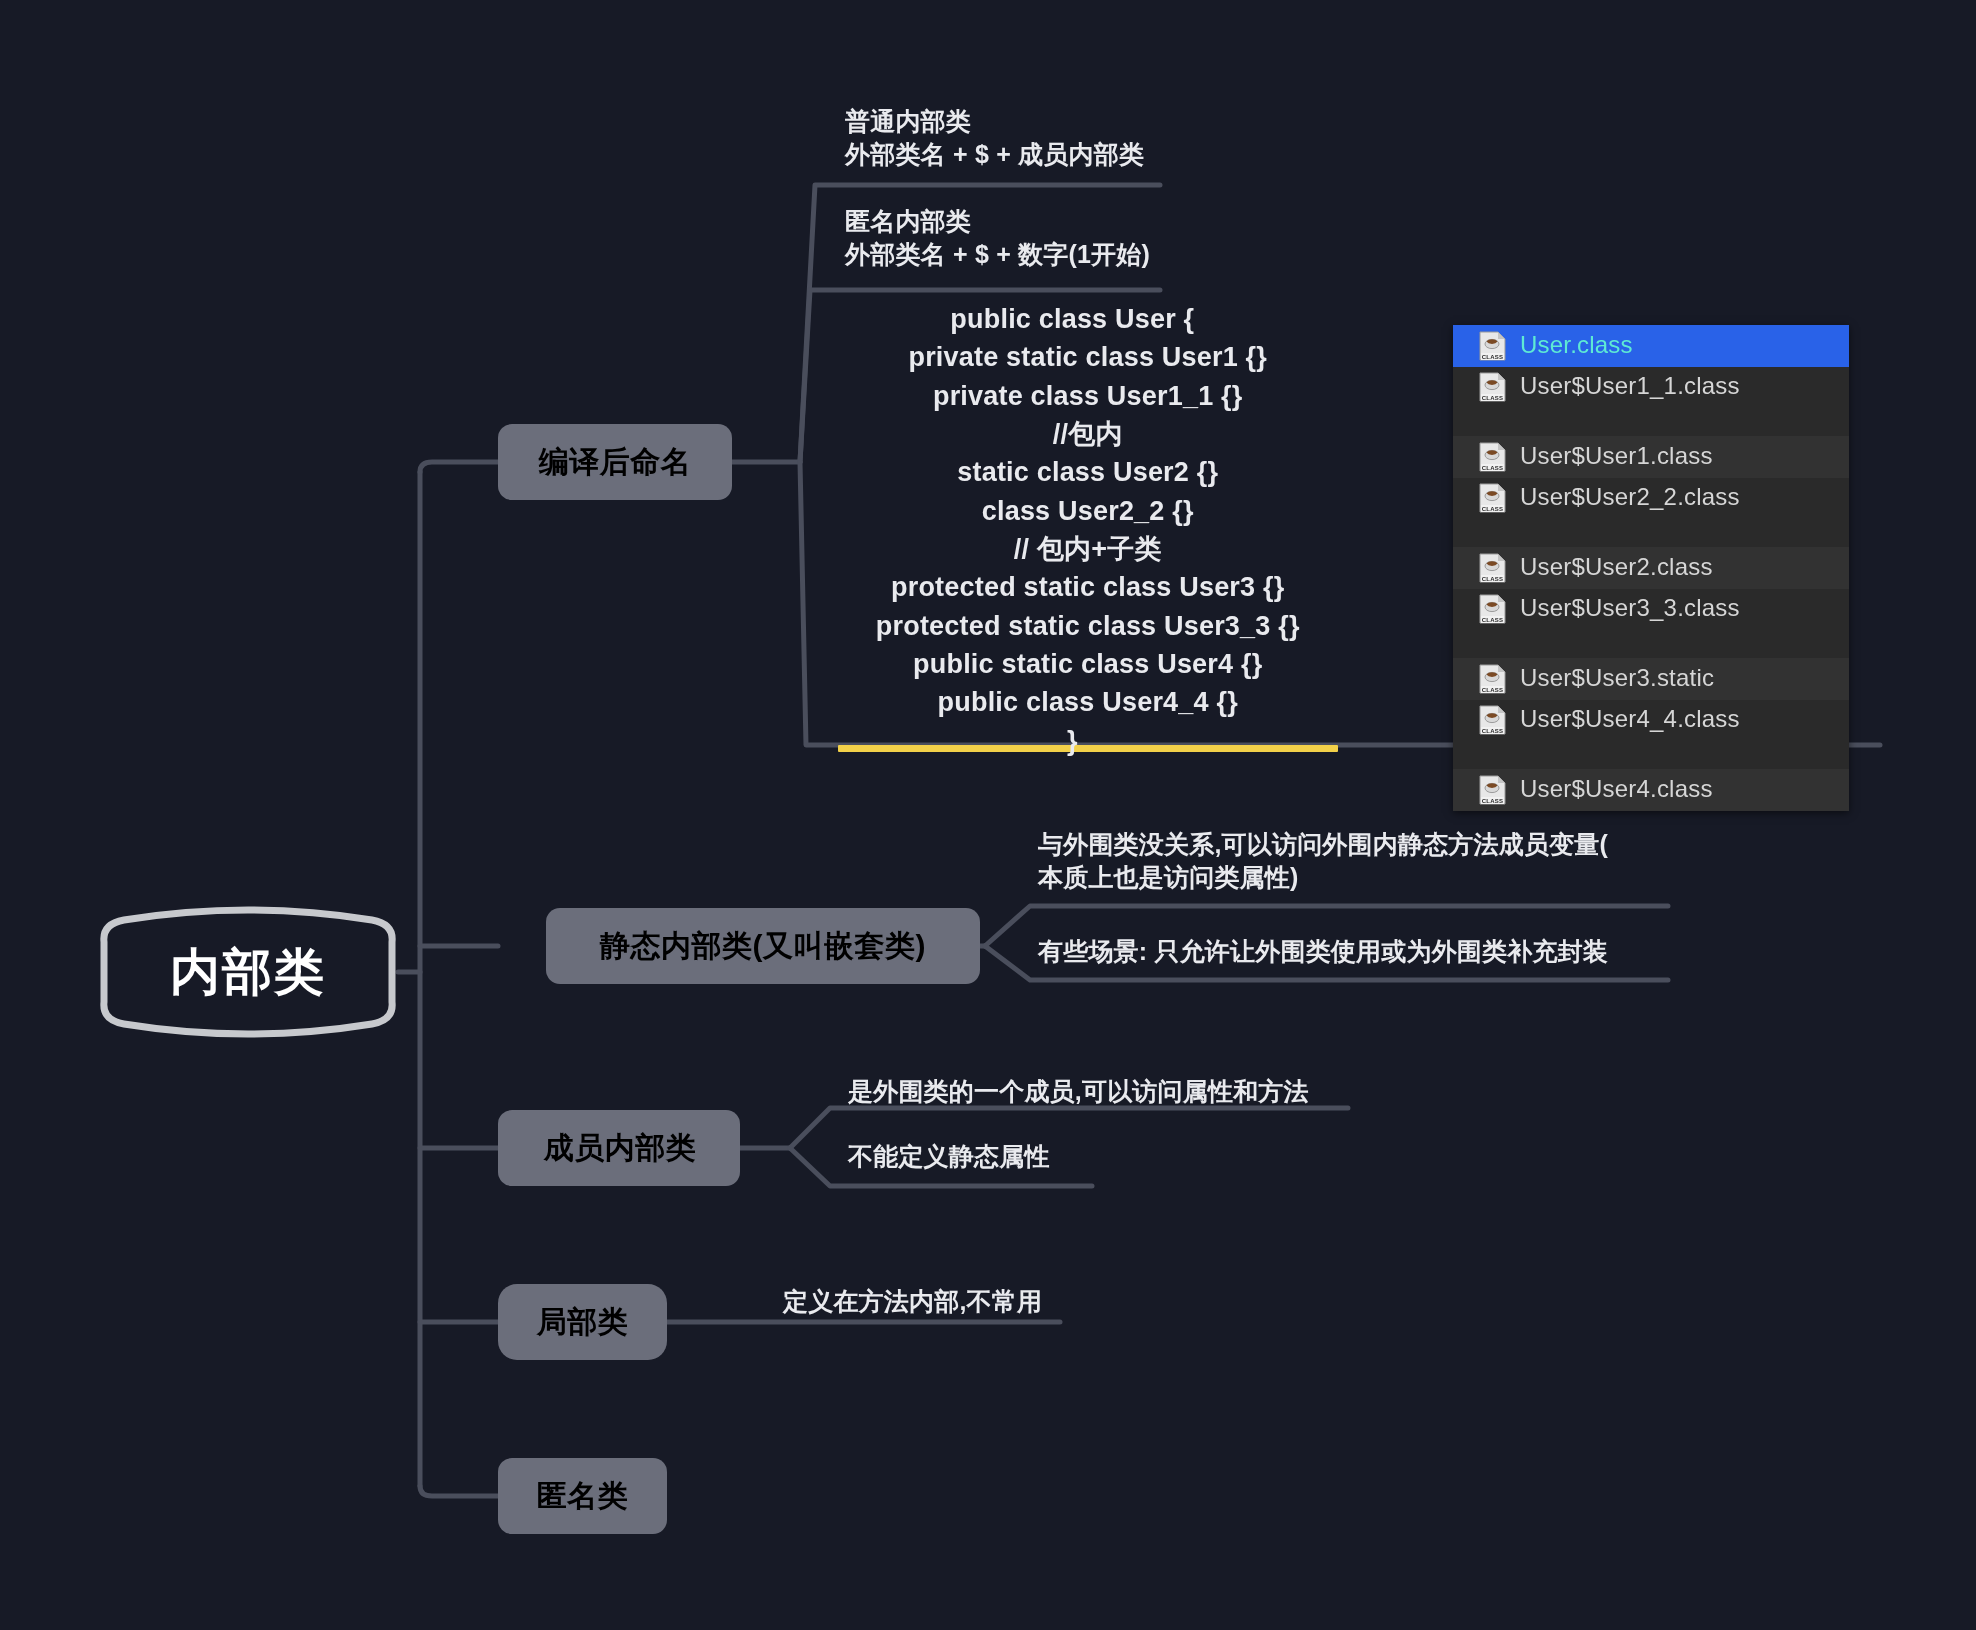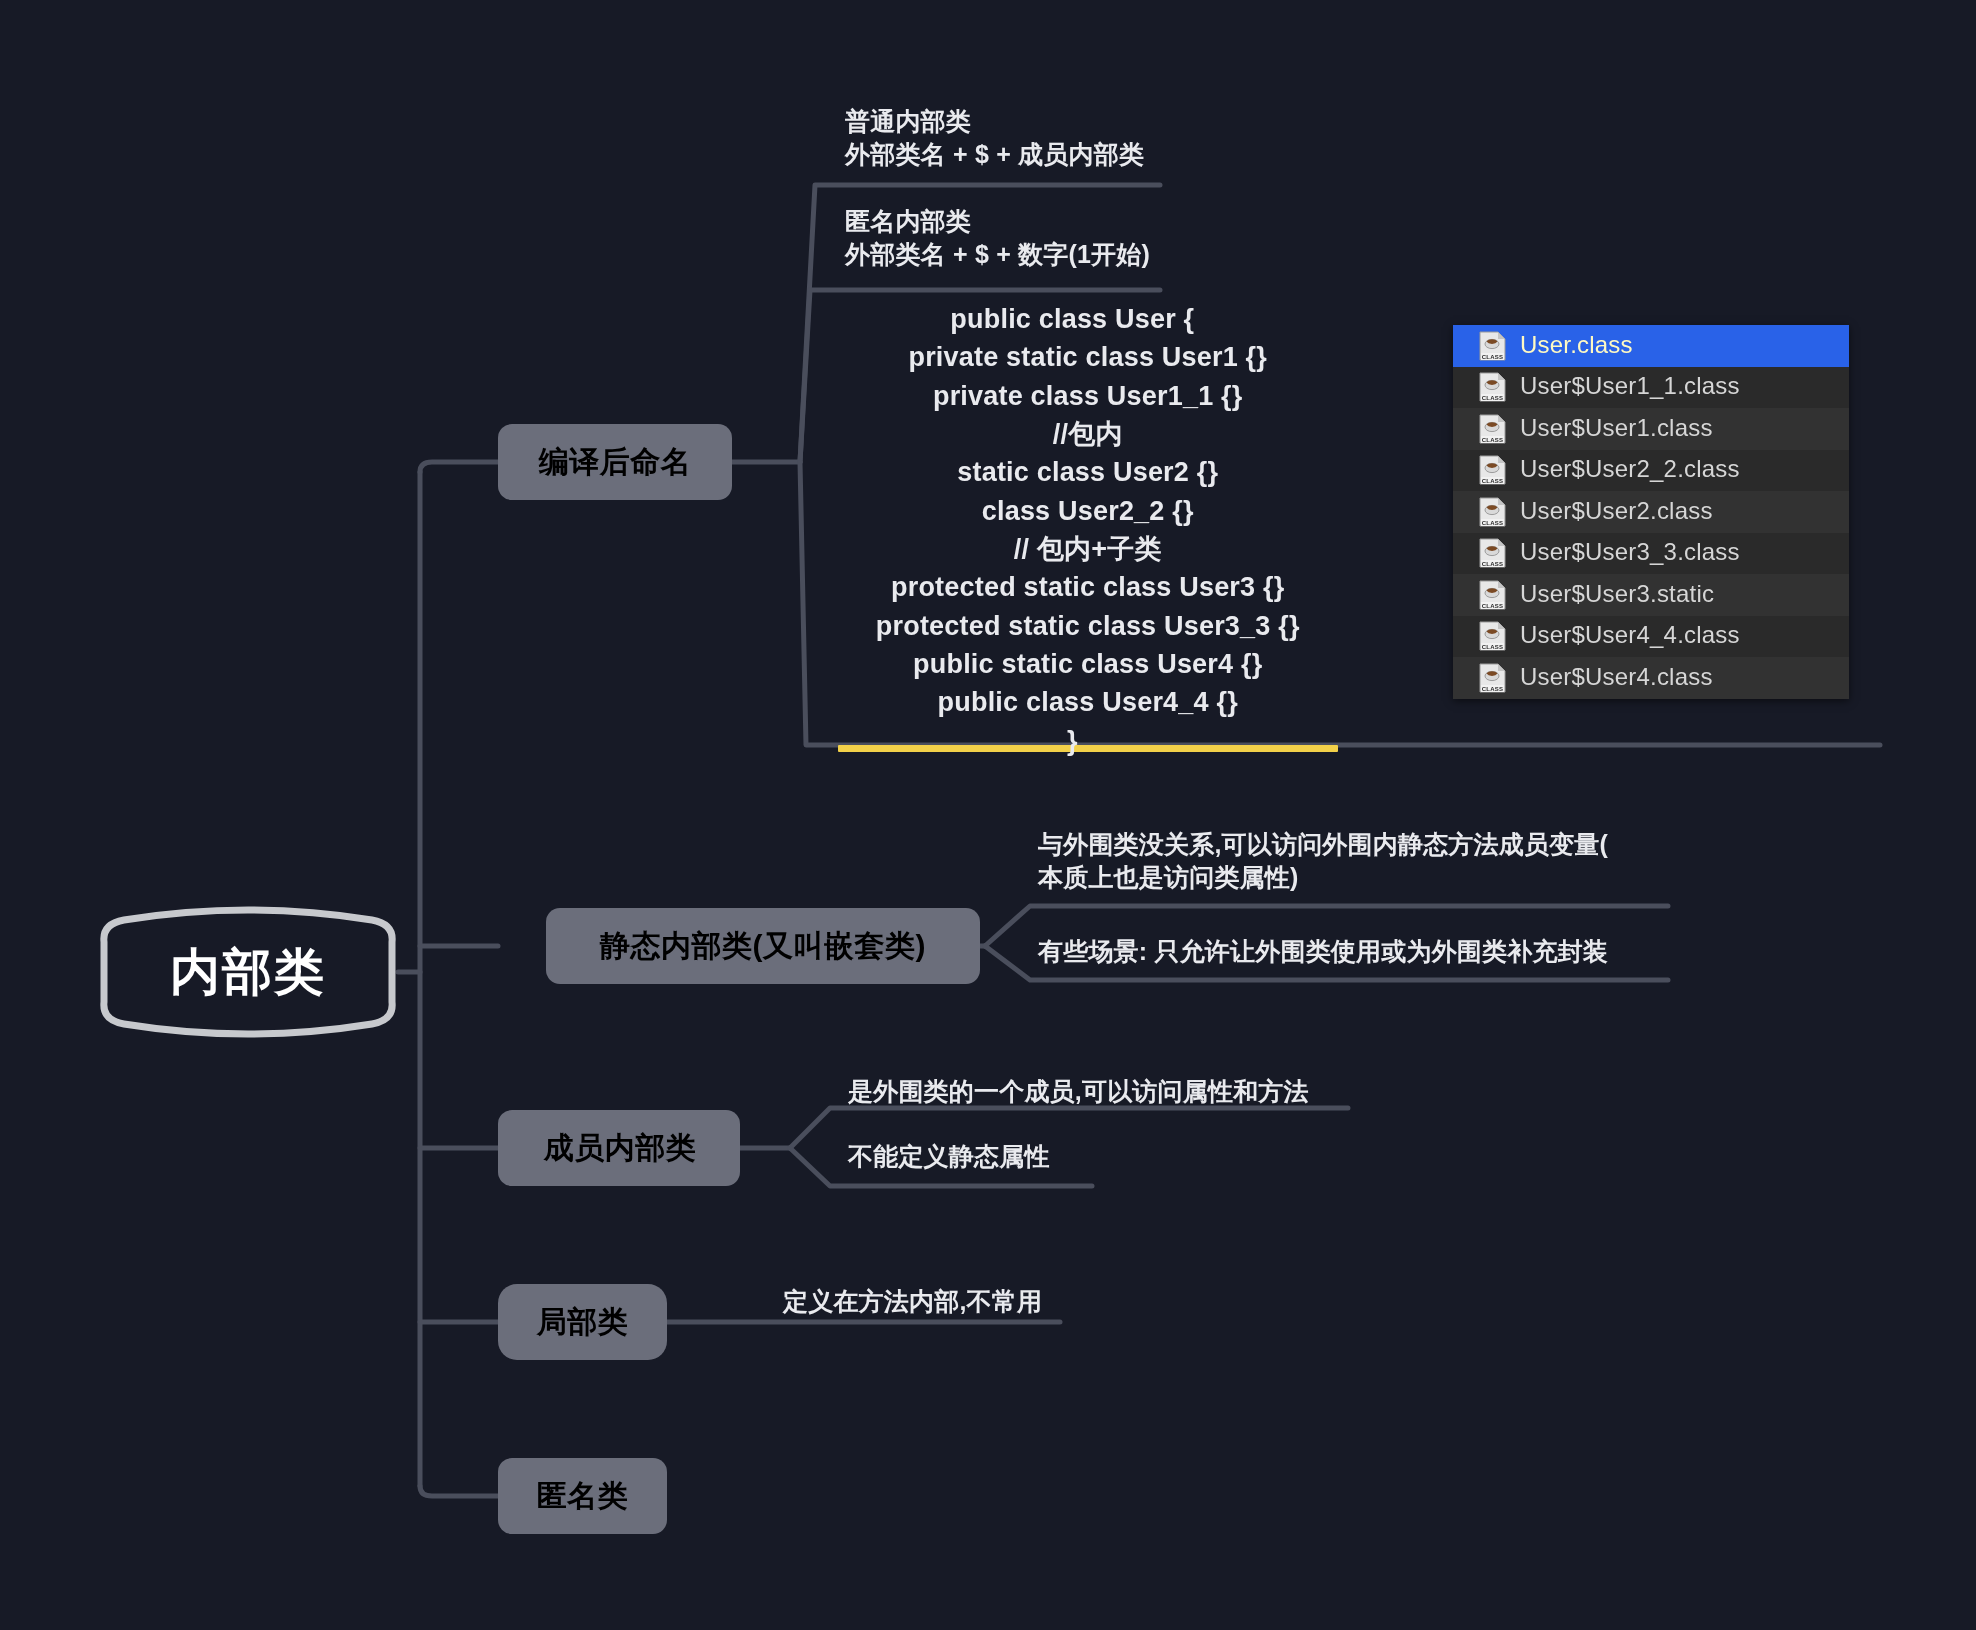--- a/index.html
+++ b/index.html
@@ -114,24 +114,24 @@
     display: flex;
     align-items: center;
     height: 41.5px;
     padding-left: 26px;
     box-sizing: border-box;
     font-size: 24px;
     color: #d6d6d6;
     white-space: nowrap;
     letter-spacing: 0.2px;
   }
-  .file-row.alt { background: #323232; }
+  .file-row.alt { background: #323232; margin-top: 28px; }
   .file-row.selected {
     background: #2962e8;
-    color: #fef9c3;
+    color: #5eead4;
   }
   .file-icon {
     width: 27px;
     height: 30px;
     margin-right: 14px;
     flex: 0 0 auto;
     position: relative;
   }
   .file-name { position: relative; top: -1px; }
 

